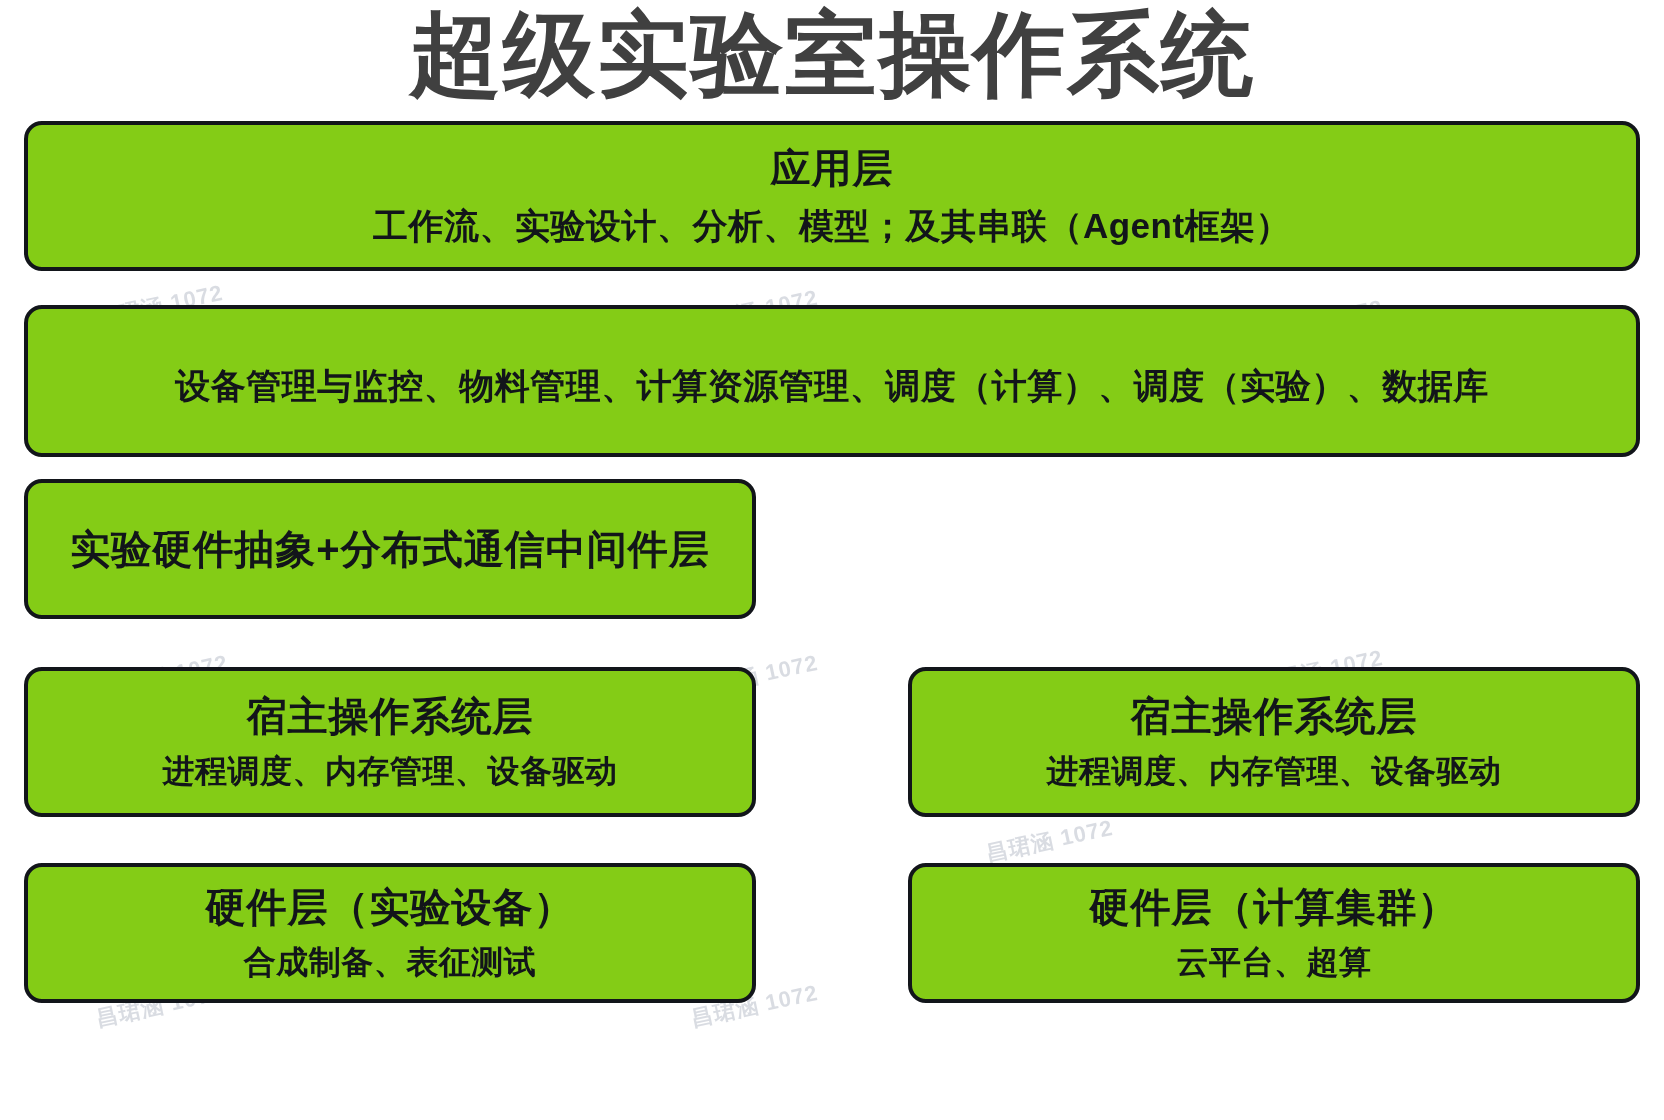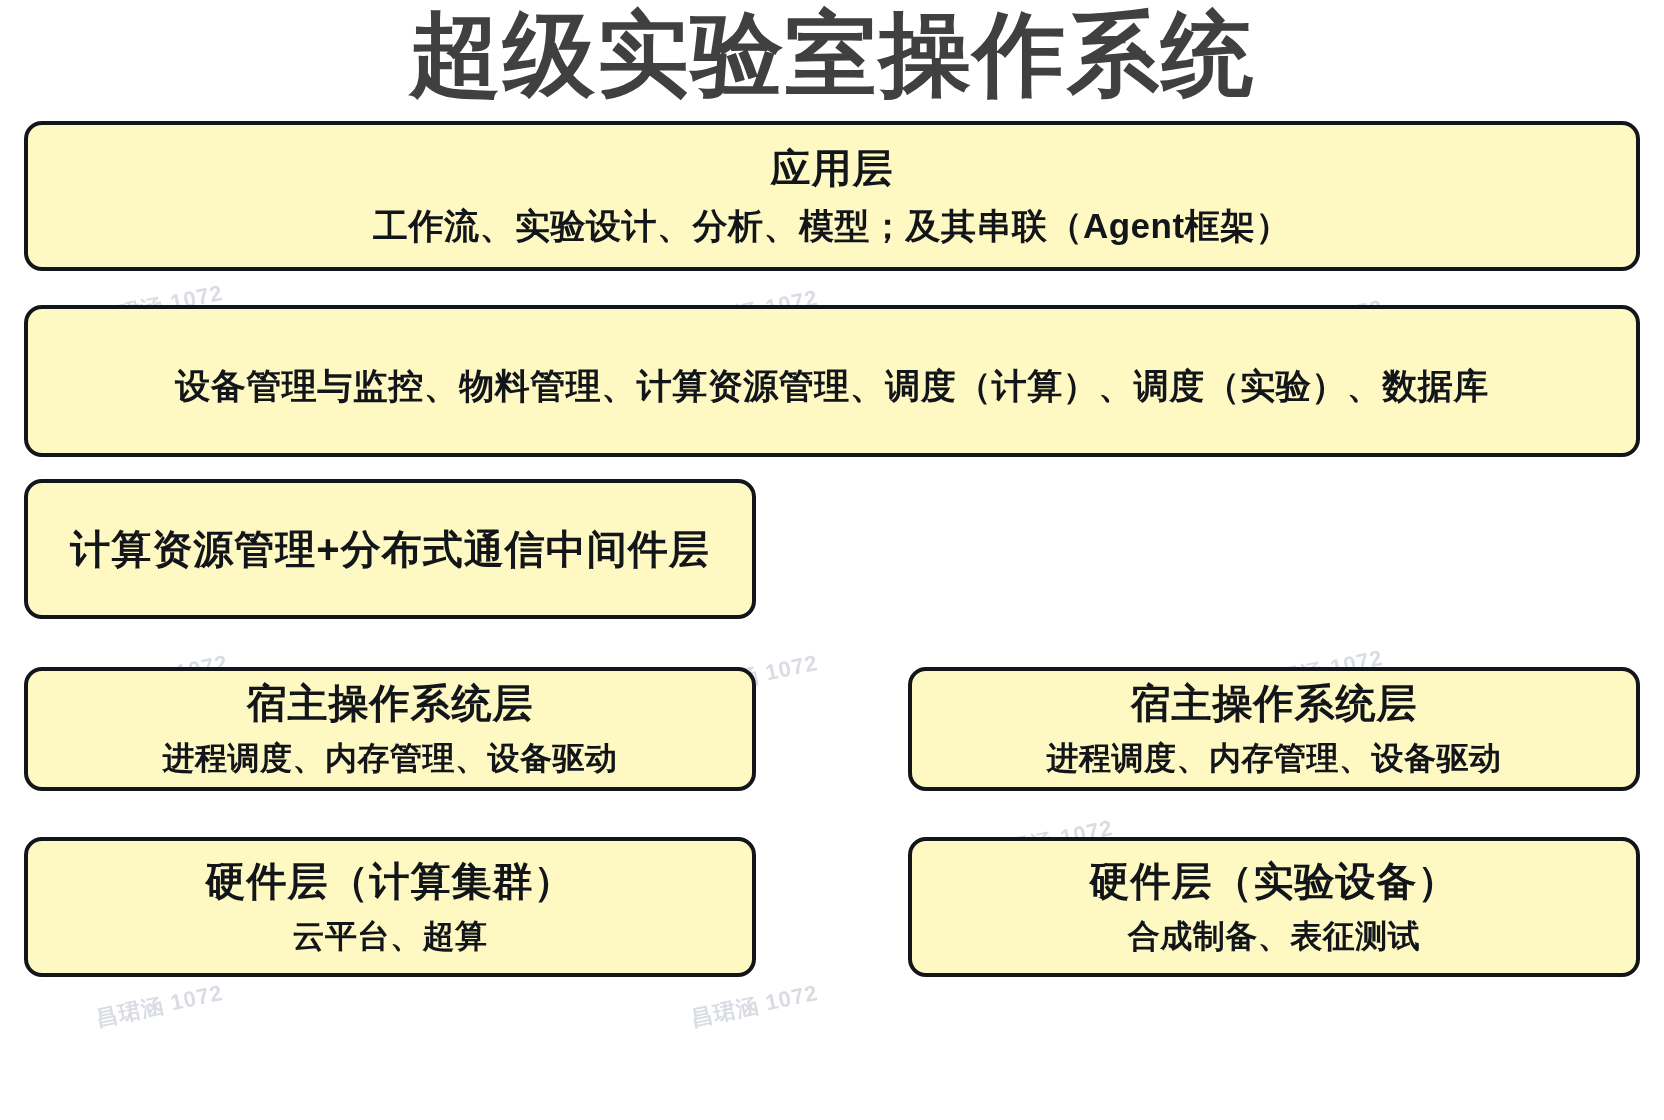--- a/index.html
+++ b/index.html
@@ -36,21 +36,21 @@
   .row {
     display: flex;
     gap: 152px;
     margin-bottom: 22px;
     position: relative;
     z-index: 3;
   }
   .box {
     border: 4px solid #12151a;
     border-radius: 18px;
-    background: #fef9c3;
+    background: #84cc16;
     box-sizing: border-box;
     display: flex;
     flex-direction: column;
     align-items: center;
     justify-content: center;
     text-align: center;
     padding: 12px 18px;
   }
   .box.full {
     width: 100%;
@@ -72,21 +72,21 @@
     letter-spacing: 0.5px;
   }
   .box .sub.small {
     font-size: 32px;
   }
   
   .box-app { height: 150px; }
   .box-res { height: 152px; margin-top: 12px; }
   .box-hw-abs { height: 140px; }
   .box-agent { height: 140px; }
-  .box-host { height: 124px; }
+  .box-host { height: 150px; }
   .box-hardware { height: 140px; }
 
   .row-mid { margin-bottom: 48px; }
   .row-host { margin-bottom: 46px; }
 
   
   .wm {
     position: absolute;
     font-size: 22px;
     color: rgba(120, 130, 150, 0.28);
@@ -127,39 +127,39 @@
   </div>
 
   <div class="row">
     <div class="box full box-res">
       <div class="sub">设备管理与监控、物料管理、计算资源管理、调度（计算）、调度（实验）、数据库</div>
     </div>
   </div>
 
   <div class="row row-mid">
     <div class="box half box-hw-abs">
-      <div class="heading">计算资源管理+分布式通信中间件层</div>
+      <div class="heading">实验硬件抽象+分布式通信中间件层</div>
     </div>
   </div>
 
   <div class="row row-host">
     <div class="box half box-host">
       <div class="heading">宿主操作系统层</div>
       <div class="sub small">进程调度、内存管理、设备驱动</div>
     </div>
     <div class="box half box-host">
       <div class="heading">宿主操作系统层</div>
       <div class="sub small">进程调度、内存管理、设备驱动</div>
     </div>
   </div>
 
   <div class="row">
     <div class="box half box-hardware">
+      <div class="heading">硬件层（实验设备）</div>
+      <div class="sub small">合成制备、表征测试</div>
+    </div>
+    <div class="box half box-hardware">
       <div class="heading">硬件层（计算集群）</div>
       <div class="sub small">云平台、超算</div>
-    </div>
-    <div class="box half box-hardware">
-      <div class="heading">硬件层（实验设备）</div>
-      <div class="sub small">合成制备、表征测试</div>
     </div>
   </div>
 
 </div>
 
 </body></html>

